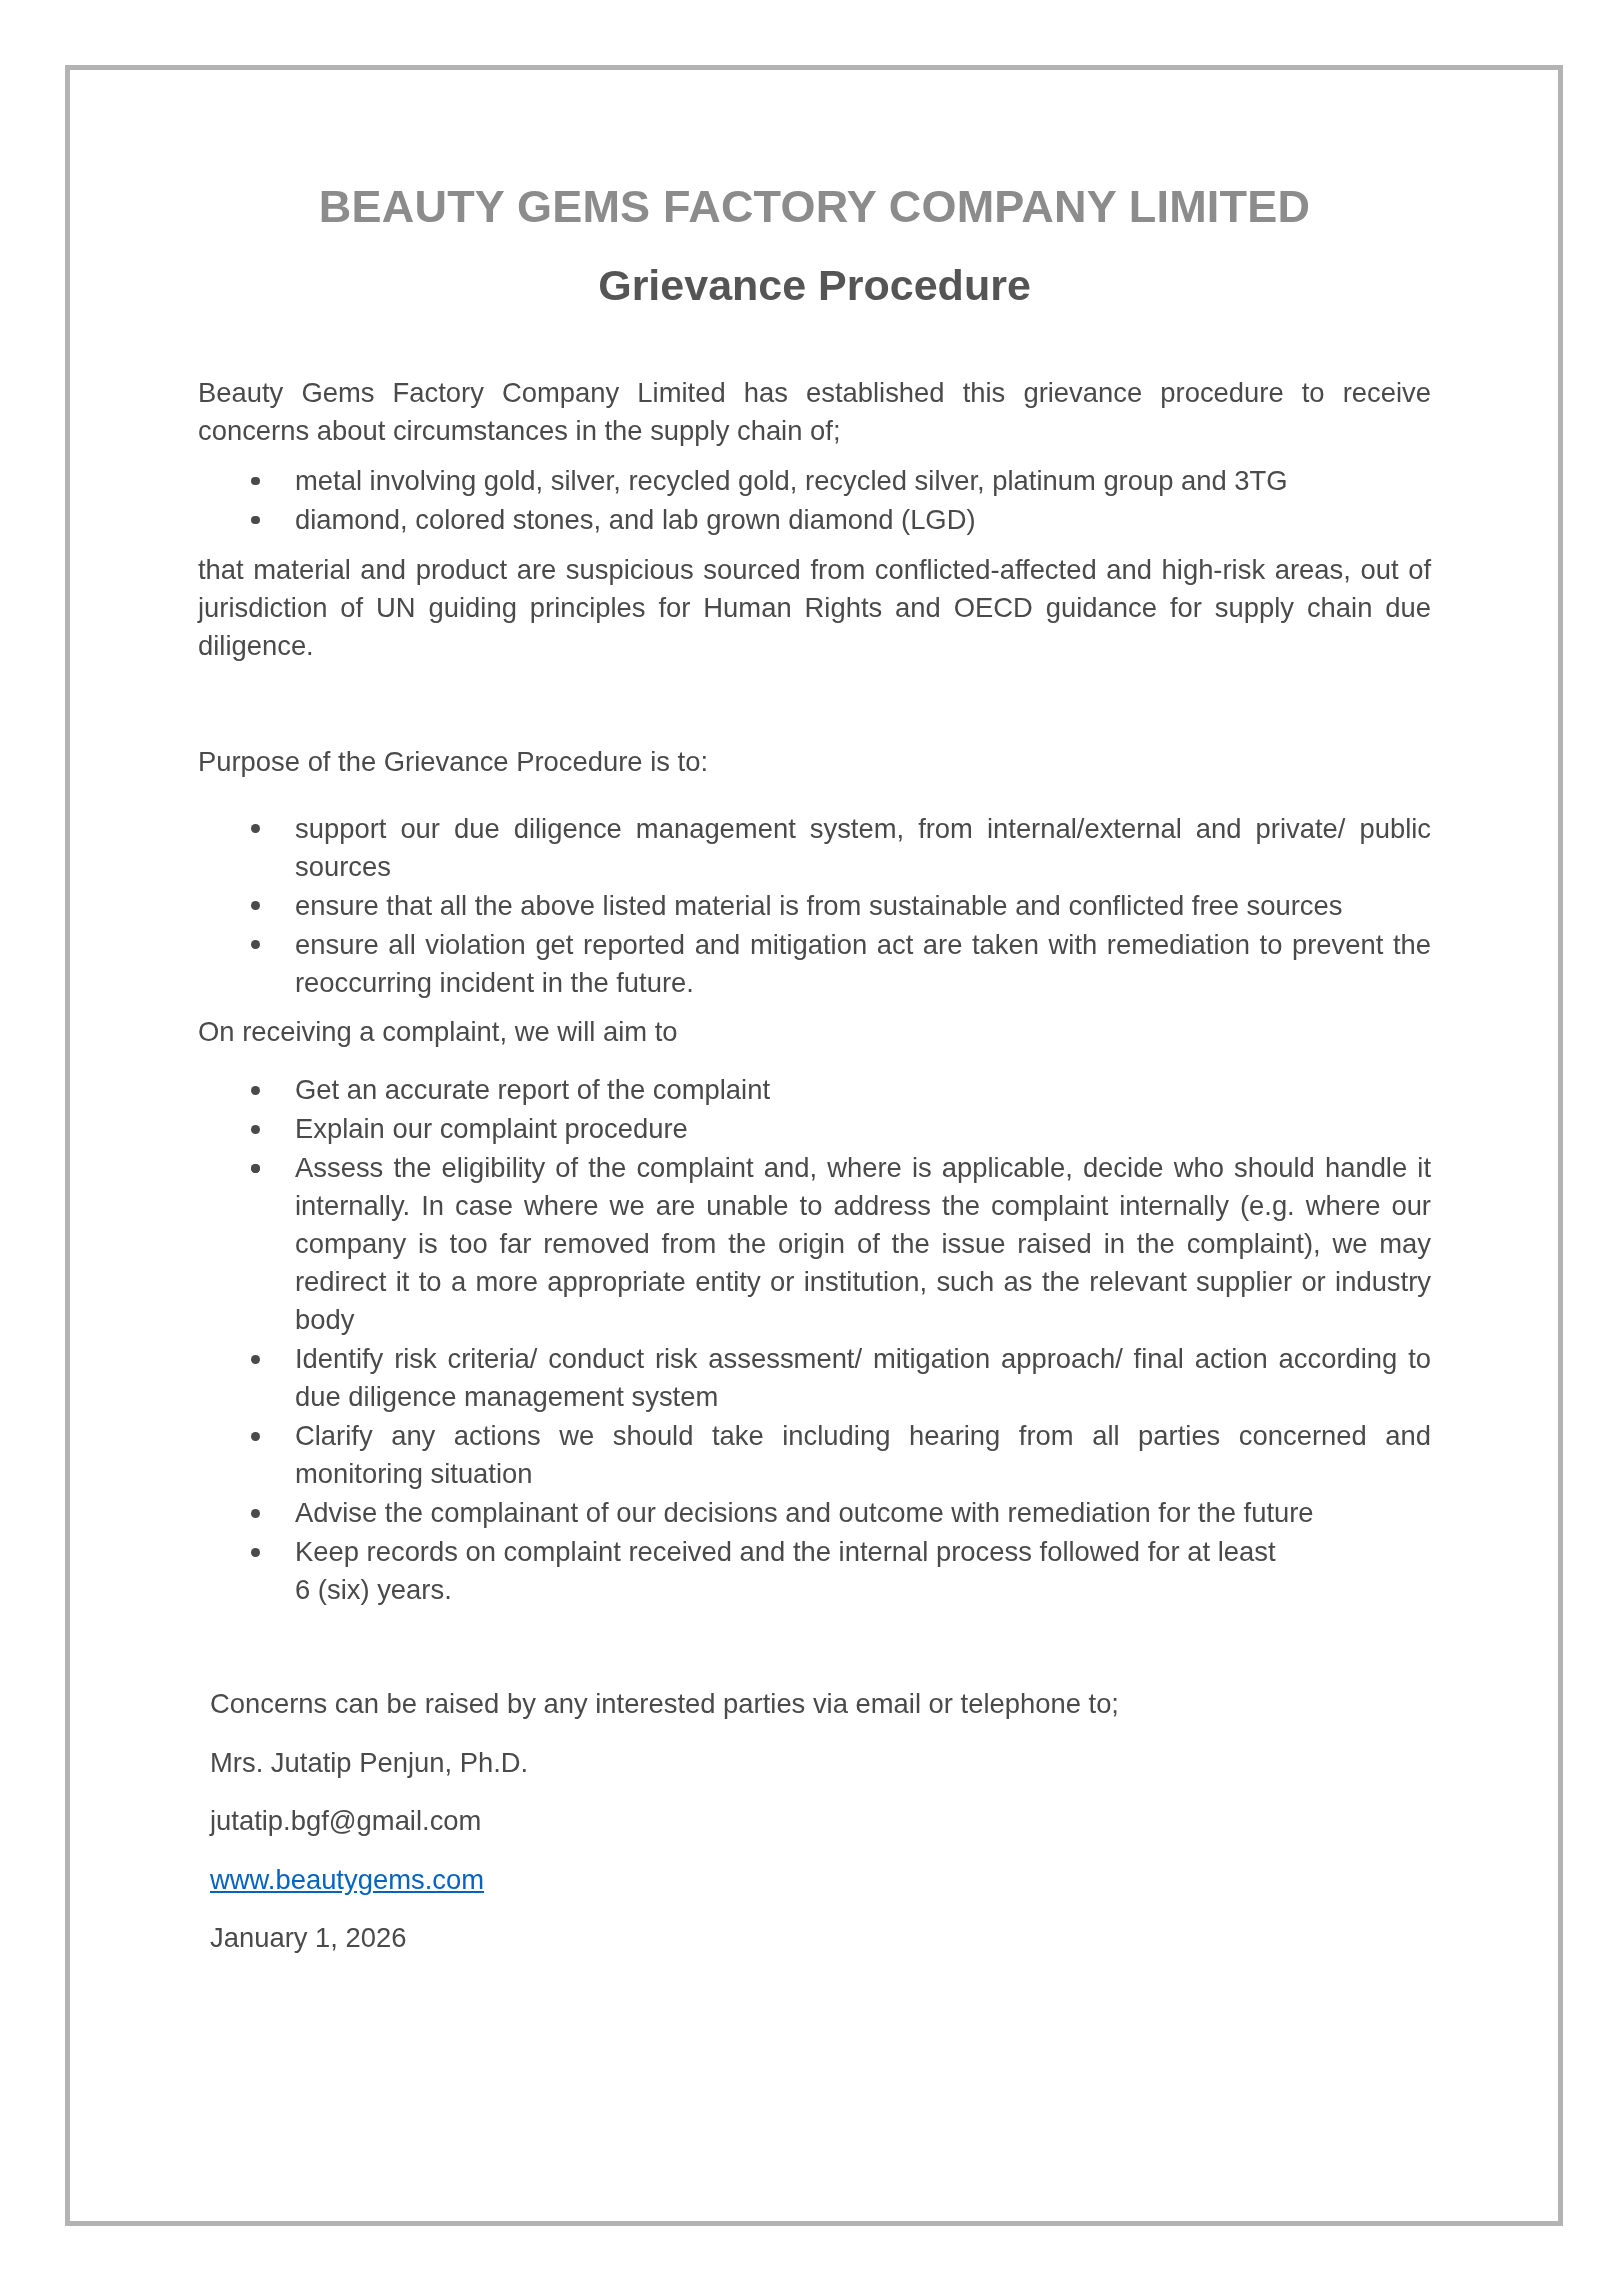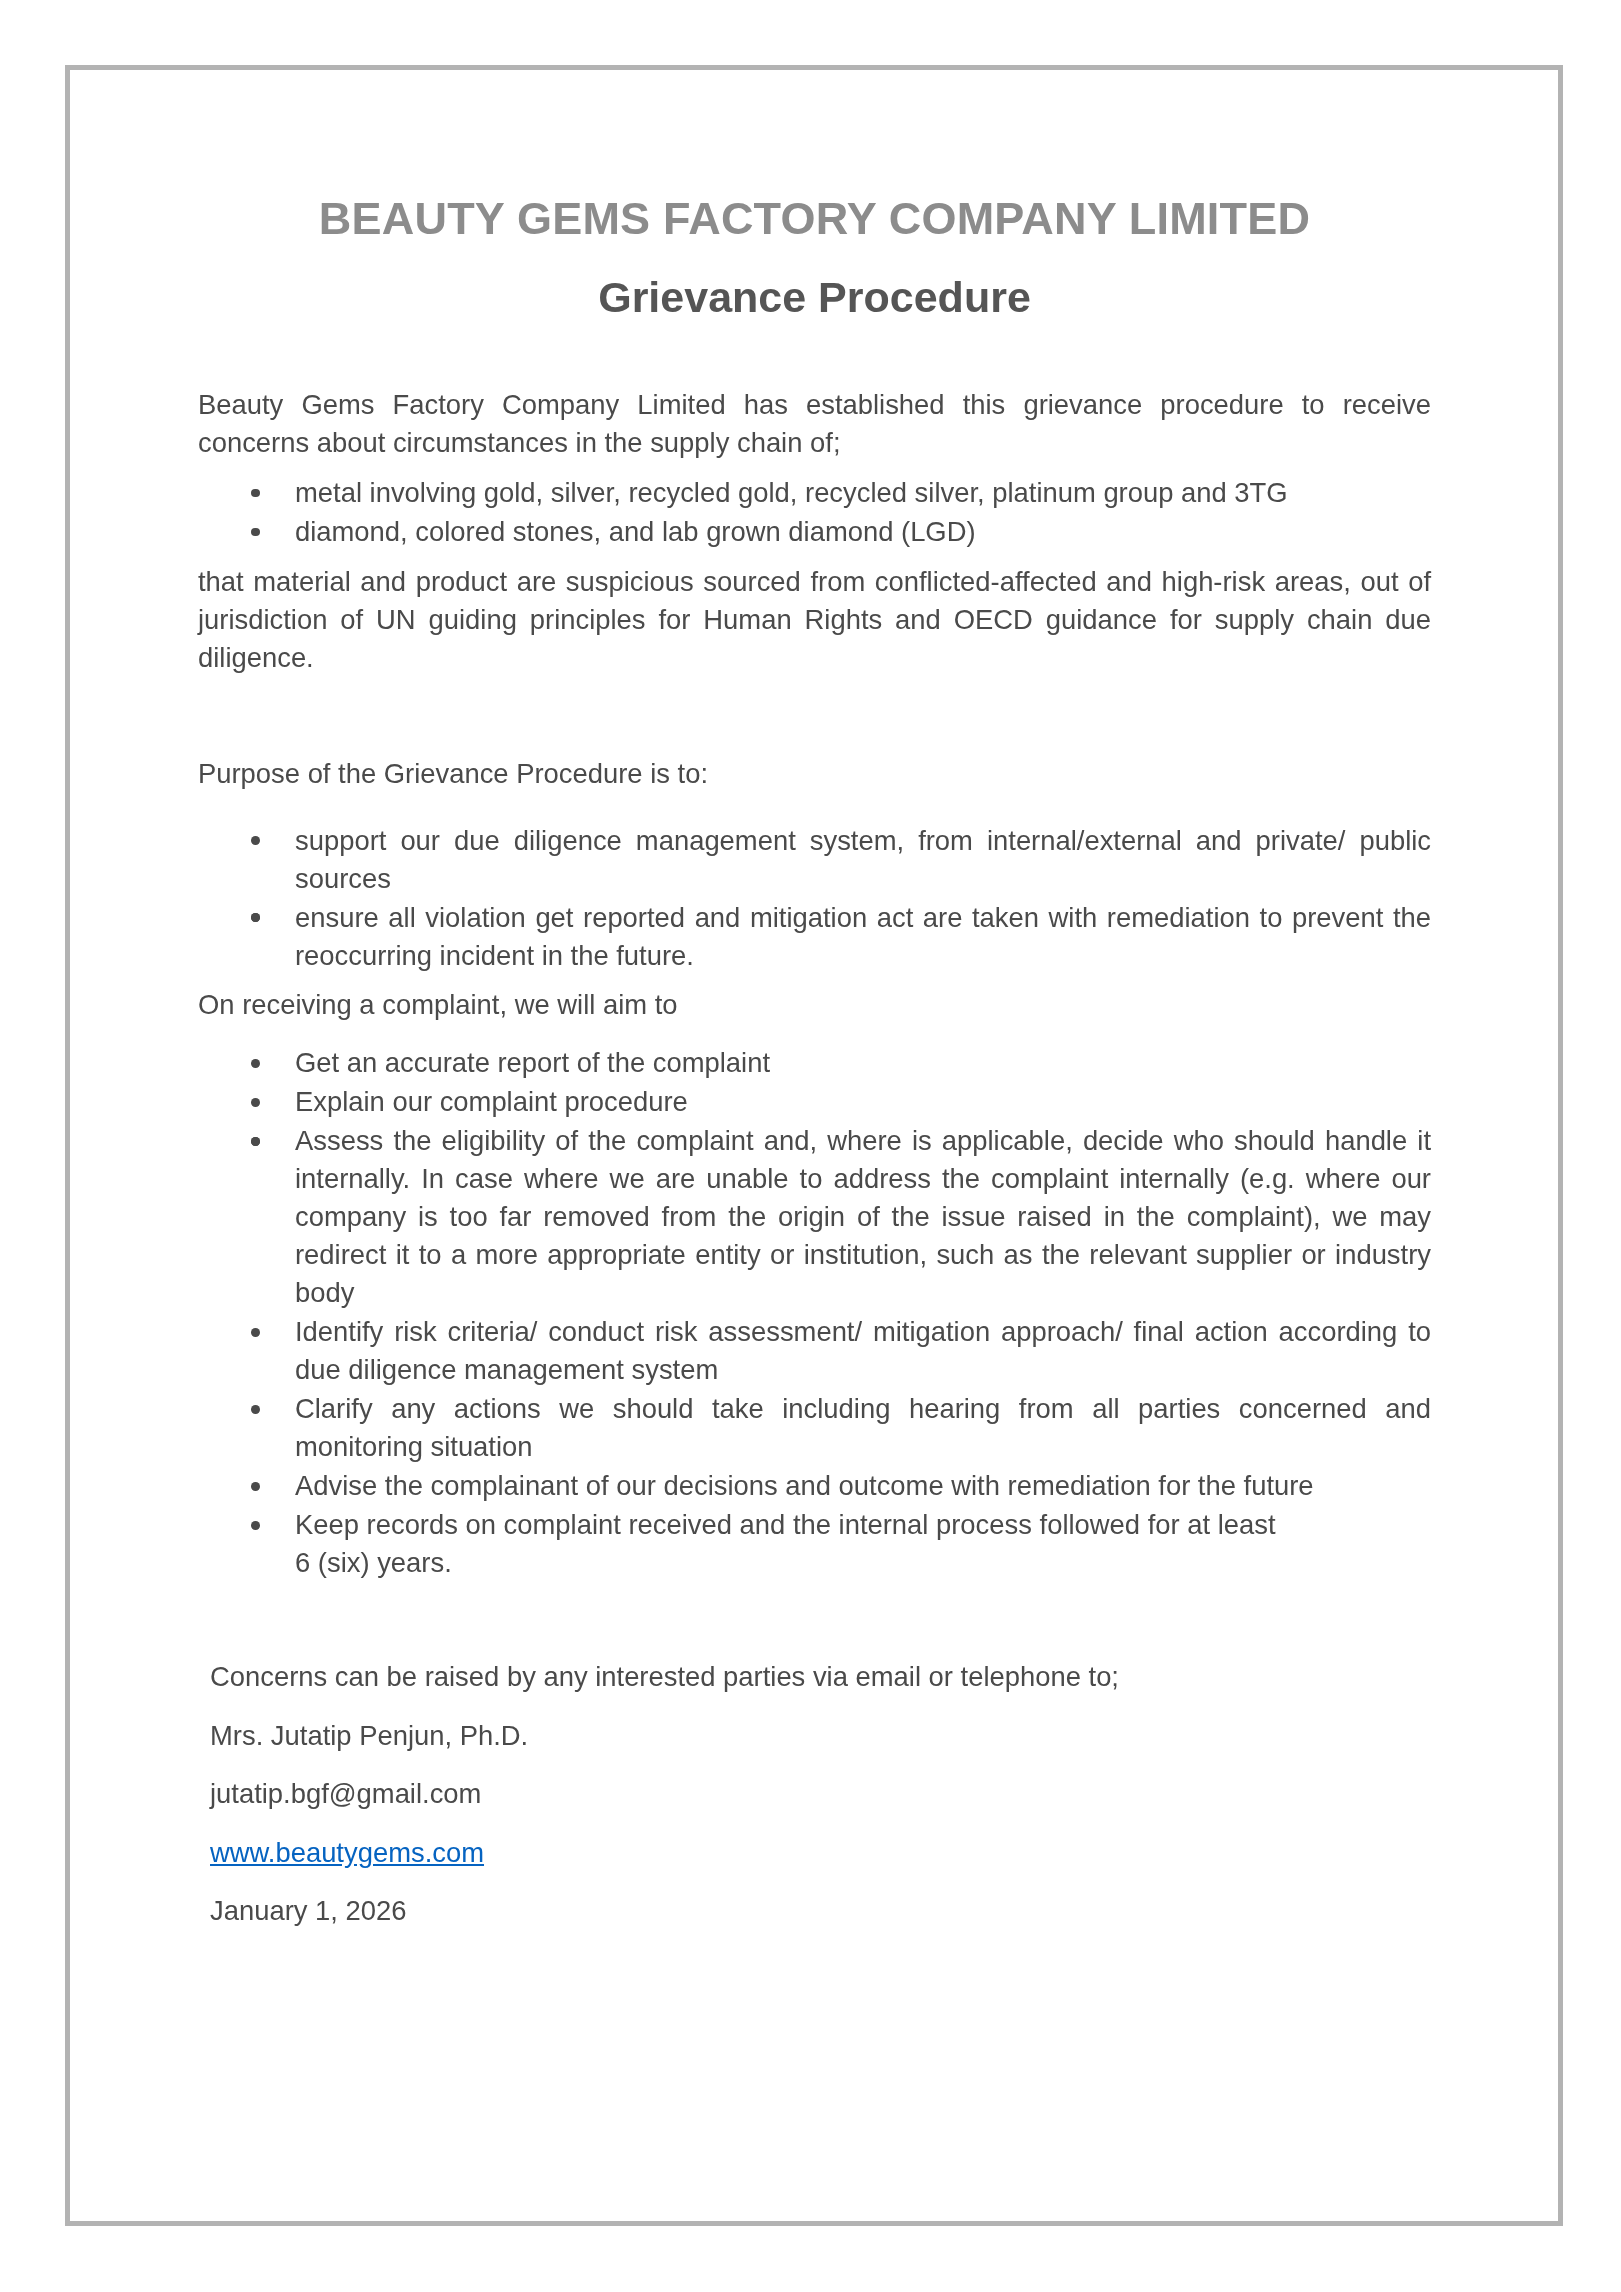--- a/index.html
+++ b/index.html
@@ -1,20 +1,20 @@
 <!DOCTYPE html>
 <html><head>
 <meta charset="utf-8">
 <style>
   html, body { margin: 0; padding: 0; background: #ffffff; }
   body { width: 1621px; height: 2293px; position: relative; overflow: hidden;
          font-family: "Liberation Sans", sans-serif; color: #4a4a4a; }
   .frame { position: absolute; left: 65px; top: 65px; width: 1488px; height: 2151px;
            border: 5.9px solid #b3b3b3; }
-  .content { position: absolute; left: 198px; top: 192px; width: 1233px; }
+  .content { position: absolute; left: 198px; top: 180px; width: 1233px; }
   .company { text-align: center; font-weight: bold; font-size: 45px; color: #8c8c8c;
              margin: 0; line-height: 1.2; letter-spacing: 0.2px; }
   .doc-title { text-align: center; font-weight: bold; font-size: 43px; color: #555555;
                margin: 25.5px 0 0 0; line-height: 1.2; }
   p.para { font-size: 27.4px; line-height: 38px; margin: 0; text-align: justify; }
   ul.blist { list-style: none; margin: 0; padding: 0; }
   ul.blist li { position: relative; padding-left: 97px; font-size: 27.4px; line-height: 38px;
                 text-align: justify; margin-bottom: 1px; }
   ul.blist li .bullet { position: absolute; left: 53px; top: 14.7px; width: 8.8px; height: 8.8px;
                         border-radius: 50%; background: #4a4a4a; }
@@ -36,21 +36,21 @@
     <li><span class="bullet"></span><span>metal involving gold, silver, recycled gold, recycled silver,  platinum group and 3TG</span></li>
     <li><span class="bullet"></span><span>diamond, colored stones, and lab grown diamond (LGD)</span></li>
   </ul>
 
   <p class="para" style="margin-top:11.8px;">that material and product are suspicious sourced from conflicted-affected and high-risk areas, out of jurisdiction of UN guiding principles for Human Rights and OECD guidance for supply chain due diligence.</p>
 
   <p class="para" style="margin-top:78px;">Purpose of the Grievance Procedure is to:</p>
 
   <ul class="blist" style="margin-top:29px;">
     <li><span class="bullet"></span><span>support our due diligence management system, from internal/external and private/ public sources</span></li>
-    <li><span class="bullet"></span></li>
+    <li><span class="bullet"></span><span>ensure that all the above listed material is from sustainable and conflicted free sources</span></li>
     <li><span class="bullet"></span><span>ensure all violation get reported and mitigation act are taken with remediation to prevent the reoccurring incident in the future.</span></li>
   </ul>
 
   <p class="para" style="margin-top:11.8px;">On receiving a complaint, we will aim to</p>
 
   <ul class="blist" style="margin-top:19.6px;">
     <li><span class="bullet"></span><span>Get an accurate report of the complaint</span></li>
     <li><span class="bullet"></span><span>Explain our complaint procedure</span></li>
     <li><span class="bullet"></span></li>
     <li><span class="bullet"></span><span>Assess the eligibility of the complaint and, where is applicable, decide who should handle it internally. In case where we are unable to address the complaint internally (e.g. where our company is too far removed from the origin of the issue raised in the complaint), we may redirect it to a more appropriate entity or institution, such as the relevant supplier or industry body</span></li>

